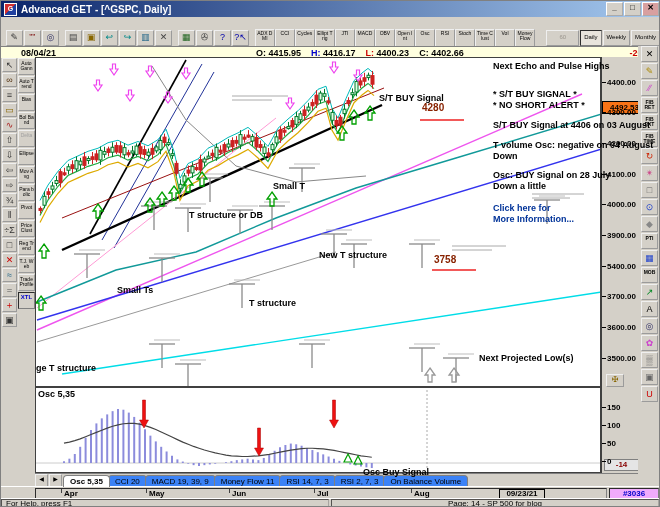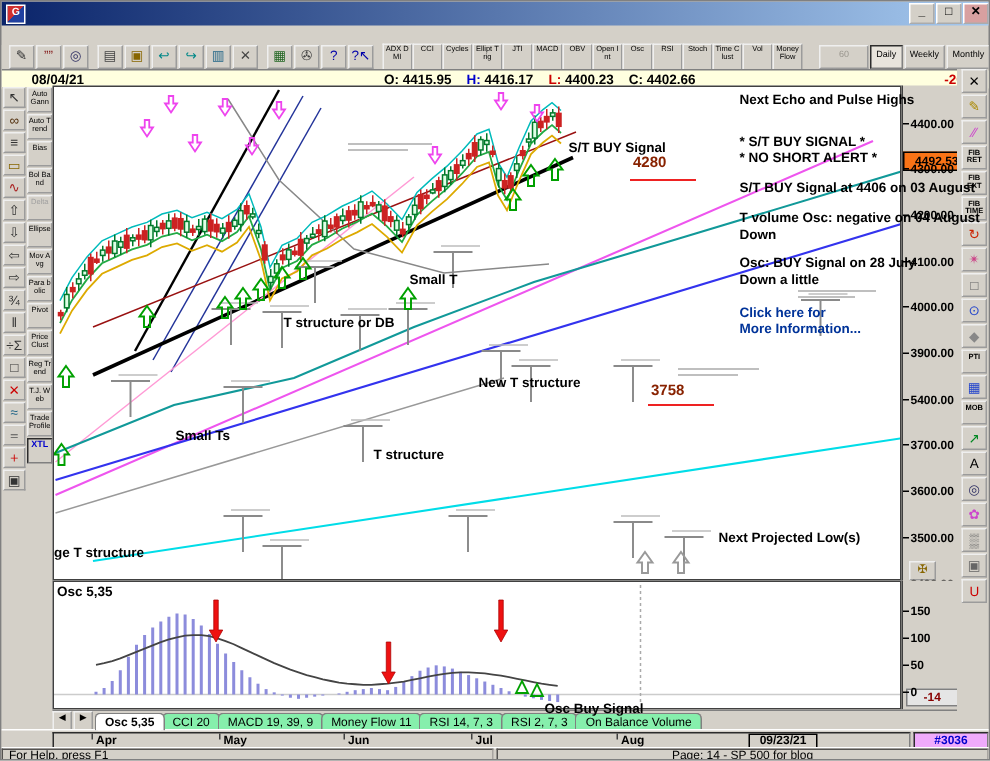--- a/index.html
+++ b/index.html
@@ -50,21 +50,21 @@
   
   .right-tools{left:637px;top:45px;width:23px;height:452px;background:#d4d0c8;}
   .rt-btn{width:17px;height:16px;border:1px outset #efefef;background:#d4d0c8;font-size:9px;line-height:15px;text-align:center;margin:0 0 1px 3px;box-sizing:border-box;overflow:hidden;}
   .rt-btn.txt{font-size:5px;line-height:5px;padding-top:2px;font-weight:bold;}
   
   .anno-layer{left:0;top:0;width:660px;height:507px;pointer-events:none;}
   .anno{position:absolute;font-size:9px;font-weight:bold;color:#000;white-space:nowrap;}
   
   .tabrow{left:34px;top:472px;width:603px;height:13px;background:#d4d0c8;display:flex;align-items:flex-end;border-top:1px solid #808080;}
   .tab-scroll{width:11px;height:11px;border:1px outset #efefef;background:#d4d0c8;font-size:6px;line-height:9px;text-align:center;margin-right:1px;}
-  .tab{height:11px;font-size:8px;line-height:11px;padding:0 6px;border:1px solid #808080;border-bottom:none;border-radius:4px 4px 0 0;background:#86efac;margin-right:-2px;white-space:nowrap;}
+  .tab{height:11px;font-size:8px;line-height:11px;padding:0 6px;border:1px solid #808080;border-bottom:none;border-radius:4px 4px 0 0;background:#3b82f6;margin-right:-2px;white-space:nowrap;}
   .tab.active{background:#fff;font-weight:bold;z-index:2;}
   
   .timeaxis{left:0px;top:485px;width:660px;height:12px;background:#d4d0c8;border-top:1px solid #fff;}
   .ta-strip{position:absolute;left:34px;top:1px;width:570px;height:10px;border:1px inset #808080;background:#d4d0c8;}
   .month{position:absolute;top:0;font-size:8px;font-weight:bold;}
   .month:before{content:"";position:absolute;left:-3px;top:0;width:1px;height:4px;background:#404040;}
   .date-box{position:absolute;left:463px;top:0px;width:44px;height:8px;border:1px solid #000;font-size:8px;font-weight:bold;text-align:center;line-height:8px;background:#d4d0c8;}
   .bar-counter{position:absolute;left:608px;top:1px;width:48px;height:10px;background:#f0abfc;border:1px inset #808080;color:#0000cc;font-size:8px;font-weight:bold;text-align:center;line-height:10px;}
   
   .statusbar{left:0;top:497px;width:660px;height:10px;background:#d4d0c8;display:flex;font-size:8px;border-top:1px solid #fff;}
@@ -72,20 +72,21 @@
   .sb-left{width:320px;}
   .sb-right{width:320px;text-align:center;}
 </style>
 </head>
 <body>
 
 <div class="app">
 
   <div class="abs titlebar">
     <div class="title-icon">G</div>
+    <span>Advanced GET - [^GSPC, Daily]</span>
     <div class="win-btns" id="win-btns">
         <div class="win-btn">_</div>
         <div class="win-btn">□</div>
         <div class="win-btn close">✕</div>
       </div>
   </div>
 
 
   <div class="abs toolbar" id="main-toolbar">
       <div class="tb-sep"></div>

